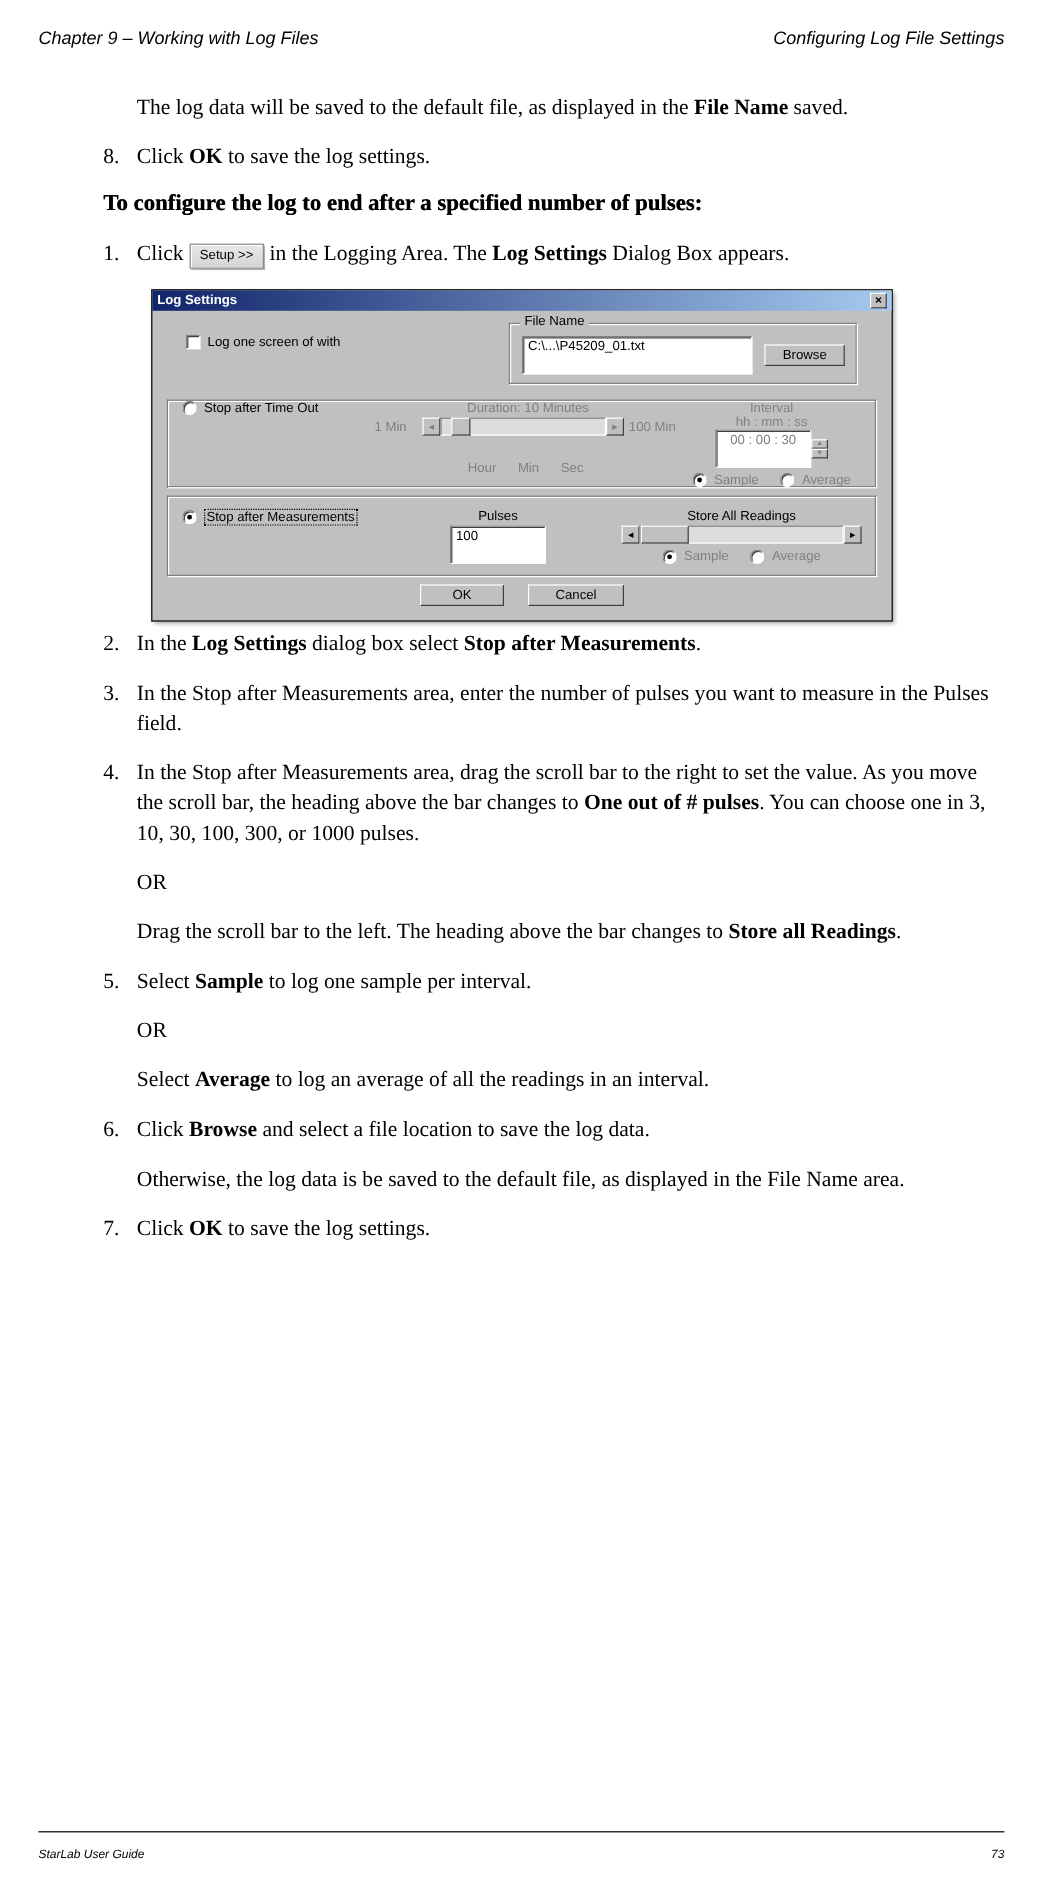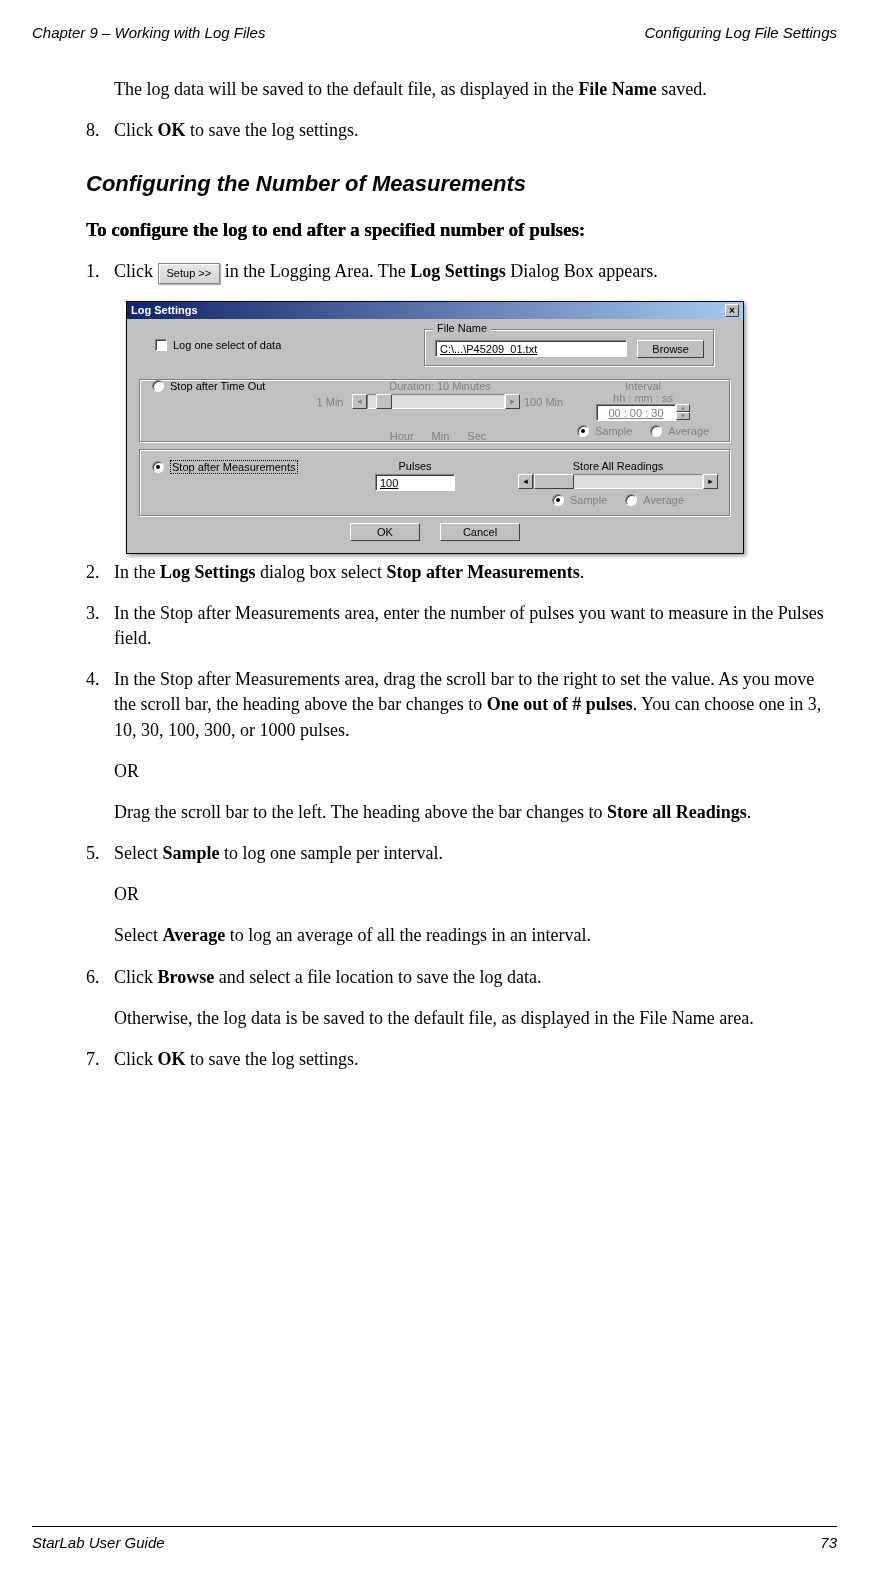--- a/index.html
+++ b/index.html
@@ -136,24 +136,23 @@
   }
   .rad { border-radius:50%; position:relative; }
   .rad.sel::after{content:"";position:absolute;left:3px;top:3px;width:4px;height:4px;background:#000;border-radius:50%;}
   .txtbox {
     background:#fff;
     border:1px solid #808080;
     border-right-color:#fff;
     border-bottom-color:#fff;
     box-shadow: inset 1px 1px 0 #404040;
     padding:1px 4px;
-    height:17px;
+    height:32px;
     line-height:14px;
     font-size:11px;
-    text-decoration:underline;
   }
   .btn3d {
     background:#c0c0c0;
     border:1px solid #fff;
     border-right-color:#404040;
     border-bottom-color:#404040;
     padding:2px 14px;
     font-size:11px;
     text-align:center;
   }
@@ -195,21 +194,21 @@
     position:absolute;
     bottom:44px;left:32px;right:32px;
     border-top:1px solid #000;
   }
   .footer {
     position:absolute;
     bottom:20px;left:32px;right:32px;
     display:flex;justify-content:space-between;
     font-style:italic;
     font-family: Arial, sans-serif;
-    font-size:15px;
+    font-size:10px;
   }
 </style>
 </head>
 <body>
 
 <div class="header-row">
   <span>Chapter 9 – Working with Log Files</span>
   <span>Configuring Log File Settings</span>
 </div>
 
@@ -219,42 +218,41 @@
     <span>The log data will be saved to the default file, as displayed in the </span><b>File Name</b><span> saved.</span>
   </div>
 
   <div class="ol-item">
     <div class="ol-num">8.</div>
     <div class="ol-body">
       <span>Click </span><b>OK</b><span> to save the log settings.</span>
     </div>
   </div>
 
-  <h2 class="section">Configuring the Number of Measurements</h2>
 
   <div class="subhead">To configure the log to end after a specified number of pulses:</div>
 
   <div class="ol-item">
     <div class="ol-num">1.</div>
     <div class="ol-body">
       <span>Click </span><span class="setup-btn">Setup &gt;&gt;</span><span> in the Logging Area. The </span><b>Log Settings</b><span> Dialog Box appears.</span>
     </div>
   </div>
 
   <div class="figure">
     <div class="dlg">
       <div class="dlg-title">
         <span>Log Settings</span>
         <span class="dlg-close">×</span>
       </div>
       <div class="dlg-body">
         <div class="row" style="padding:2px 16px 6px 16px; align-items:flex-start;">
           <div style="flex:1; display:flex; align-items:center; margin-top:10px;">
             <span class="chk"></span>
-            <span>Log one select of data</span>
+            <span>Log one screen of with</span>
           </div>
           <div class="fieldset" style="flex:1; margin:0;">
             <span class="legend" style="left:8px;">File Name</span>
             <div class="row" style="gap:10px;">
               <div class="txtbox" style="flex:1;">C:\...\P45209_01.txt</div>
               <div class="btn3d">Browse</div>
             </div>
           </div>
         </div>
 
@@ -262,21 +260,21 @@
           <div class="row" style="align-items:flex-start;">
             <div style="width:160px;">
               <div class="row">
                 <span class="rad"></span>
                 <span>Stop after Time Out</span>
               </div>
             </div>
             <div style="flex:1;">
               <div class="disabled" style="text-align:center;">Duration: 10 Minutes</div>
               <div class="row disabled" style="gap:4px;margin-top:2px;">
-                <span style="width:36px;text-align:center;">1 Min</span>
+                <span style="width:36px;text-align:left;">1 Min</span>
                 <div class="slider" style="flex:1;">
                   <div class="arrow">◂</div>
                   <div class="track" style="flex:1;">
                       <div class="thumb" style="left:8px;width:16px;"></div>
                     </div>
                   <div class="arrow">▸</div>
                 </div>
                 <span style="width:44px;">100 Min</span>
               </div>
               <div class="row disabled" style="margin-top:20px;align-items:center;">

